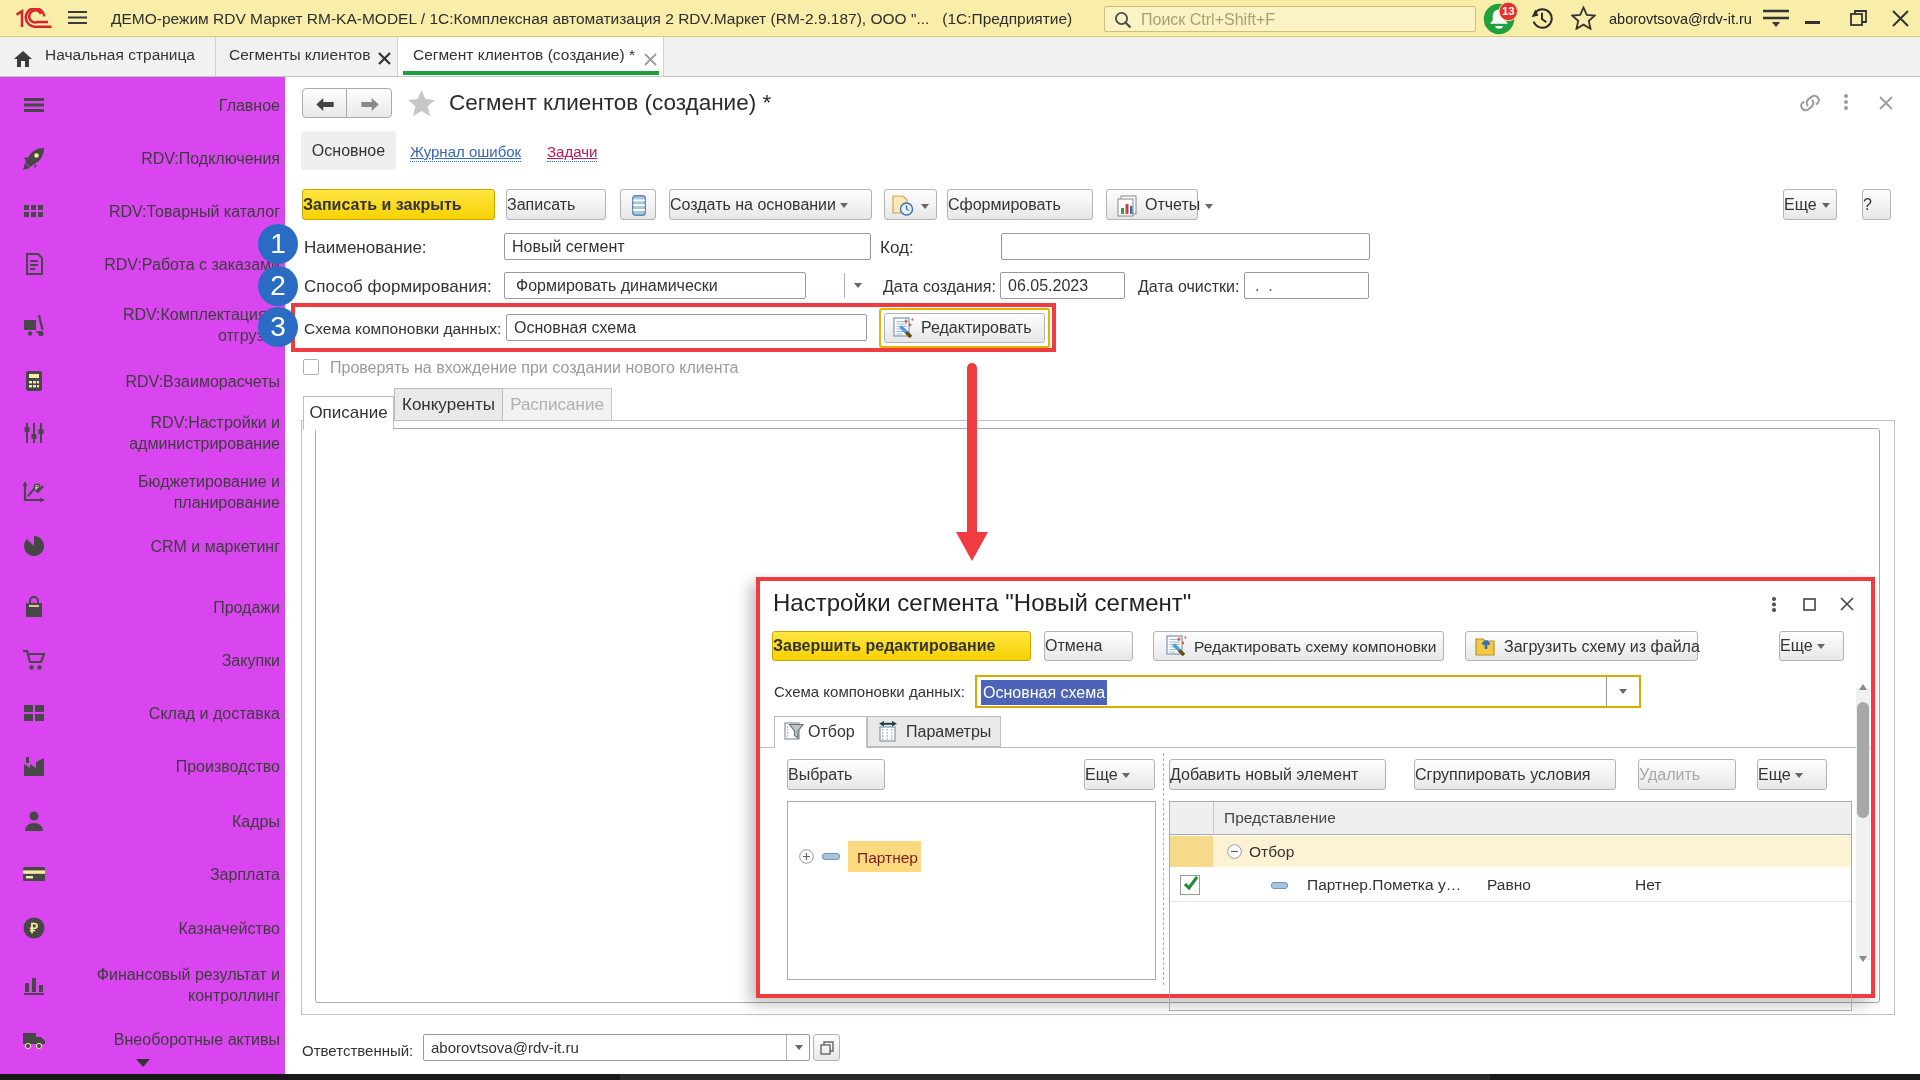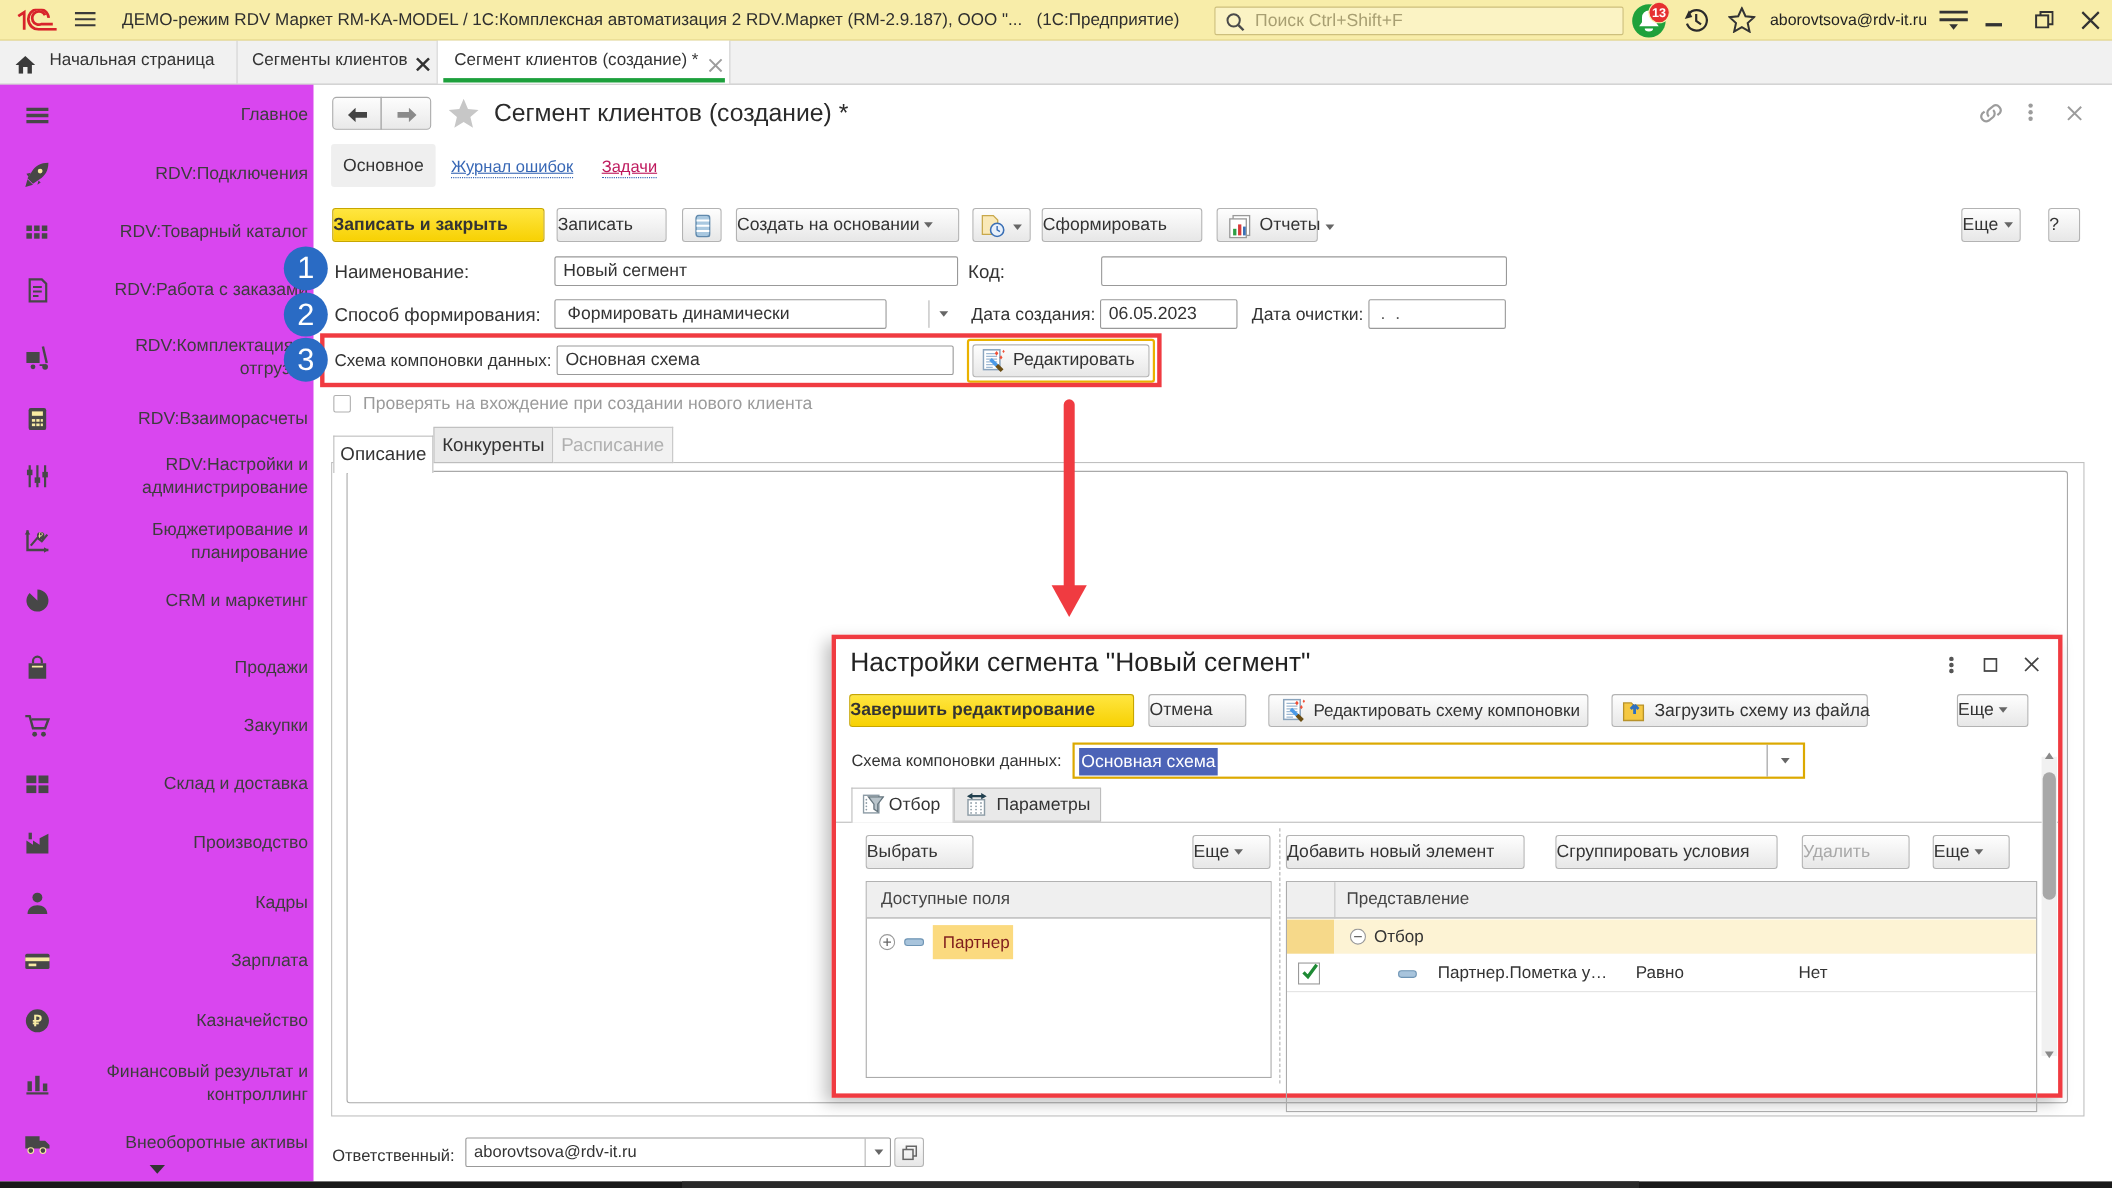--- a/index.html
+++ b/index.html
@@ -477,23 +477,20 @@
   </div>
   <div class="btn" style="left:27px;top:178px;width:98px;height:31px;line-height:29px">Выбрать</div>
   <div class="btn" style="left:324px;top:178px;width:71px;height:31px;line-height:29px">Еще <span class="caret"></span></div>
   <div class="btn" style="left:409px;top:178px;width:217px;height:31px;line-height:29px">Добавить новый элемент</div>
   <div class="btn" style="left:654px;top:178px;width:202px;height:31px;line-height:29px">Сгруппировать условия</div>
   <div class="btn" style="left:878px;top:178px;width:98px;height:31px;line-height:29px;color:#a8a8a8">Удалить</div>
   <div class="btn" style="left:997px;top:178px;width:70px;height:31px;line-height:29px">Еще <span class="caret"></span></div>
   <div class="abs" style="left:403px;top:172px;width:1px;height:232px;border-left:1px dashed #b0b0b0"></div>
 
   <div class="abs" style="left:27px;top:220px;width:369px;height:179px;border:1px solid #ababab">
-    <div class="abs" style="left:0;top:0;width:367px;height:33px;background:#efefef;border-bottom:1px solid #ababab">
-      <span class="abs" style="left:13px;top:7px;font-size:15.5px;color:#444">Доступные поля</span>
-    </div>
     <svg class="abs" style="left:11px;top:47px" width="15" height="15" viewBox="0 0 15 15">
         <circle cx="7.5" cy="7.5" r="6.8" fill="#fff" stroke="#9a9a9a" stroke-width="1"></circle>
         <path d="M4 7.5 h7 M7.5 4 v7" stroke="#666" stroke-width="1.2"></path>
       </svg>
     <div class="abs" style="left:34px;top:51px;width:18px;height:7px;background:#a8c4dc;border:1px solid #6e94b4;border-radius:3px"></div>
     <div class="abs" style="left:60px;top:39px;width:73px;height:31px;background:#fbda7f"></div>
     <span class="abs" style="left:69px;top:47px;font-size:15.5px;color:#7f1d1d">Партнер</span>
   </div>
 
   <div class="abs" style="left:409px;top:220px;width:683px;height:210px;border:1px solid #ababab">

